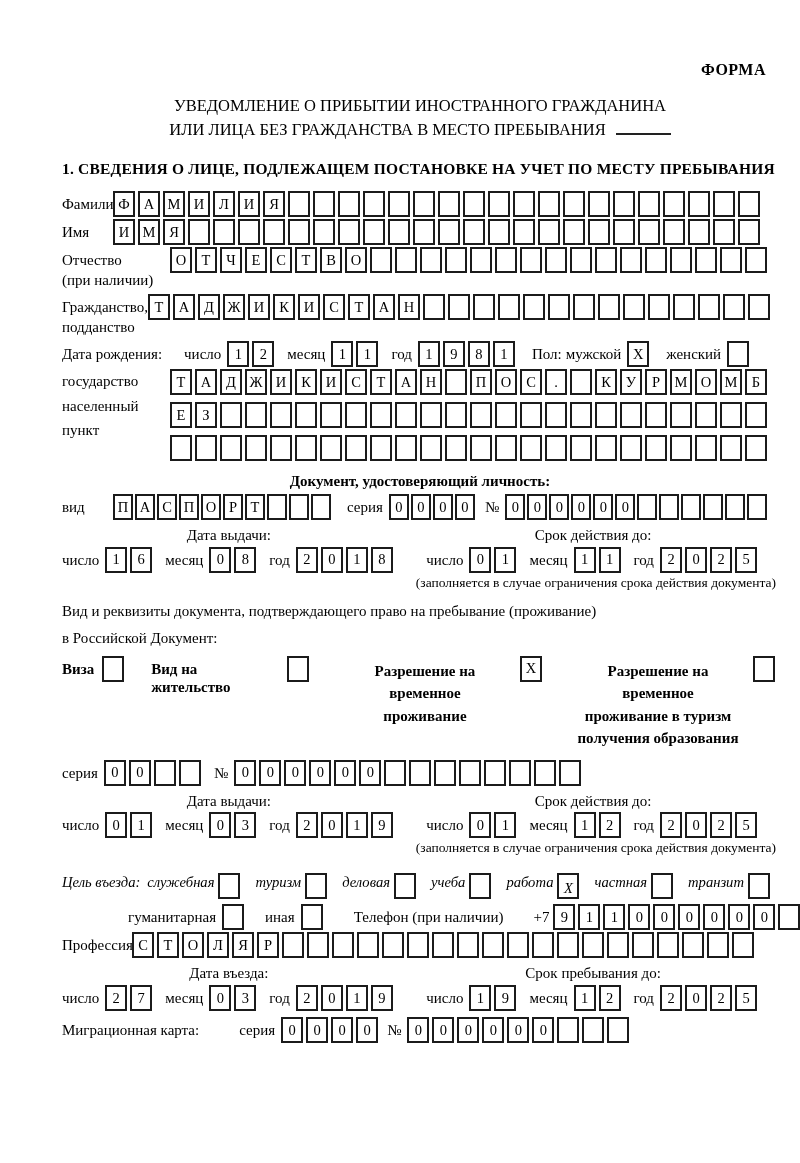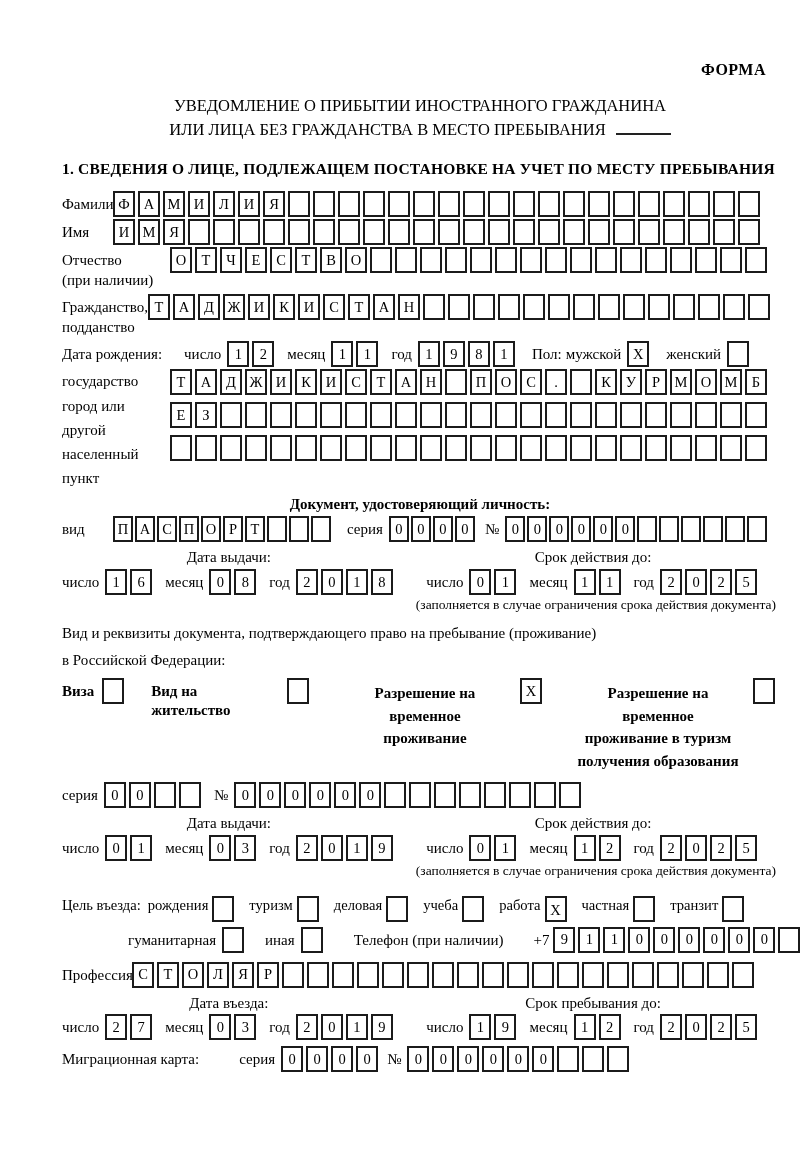--- a/index.html
+++ b/index.html
@@ -236,21 +236,20 @@
       </span>
     <span class="dlab" style="margin-left:14px;">женский</span>
     <span class="cells">
         <span class="cell"></span>
       </span>
   </div>
 
   <div class="row" style="margin-top:2px;">
     <div class="multiline-lbl w108">
       <div>государство</div>
-      <div>город или другой</div>
       <div>населенный пункт</div>
     </div>
     <div class="stack">
       <div class="row-line">
           <span class="cells">
             <span class="cell">Т</span>
             <span class="cell">А</span>
             <span class="cell">Д</span>
             <span class="cell">Ж</span>
             <span class="cell">И</span>
@@ -416,21 +415,21 @@
             <span class="cell">2</span>
             <span class="cell">5</span>
           </span>
       </div>
     </div>
   </div>
   <div class="footnote-r">(заполняется в случае ограничения срока действия документа)</div>
 
   <div class="para">
     <div>Вид и реквизиты документа, подтверждающего право на пребывание (проживание)</div>
-    <div>в Российской Федерации:</div>
+    <div>в Российской Документ:</div>
   </div>
 
   <div class="cbrow">
     <span class="cbitem">
       <span class="cbtext">Виза</span>
       <span class="cells">
           <span class="cell"></span>
         </span>
     </span>
     <span class="cbitem" style="margin-left:10px;">
@@ -528,24 +527,24 @@
             <span class="cell">2</span>
             <span class="cell">0</span>
             <span class="cell">2</span>
             <span class="cell">5</span>
           </span>
       </div>
     </div>
   </div>
   <div class="footnote-r">(заполняется в случае ограничения срока действия документа)</div>
 
-  <div class="purpose-row" style="margin-top:12px;">
+  <div class="purpose-row" style="margin-top:12px;font-style:italic;">
     <span class="plabel">Цель въезда:</span>
     <span class="opt">
-        <span>рождения</span>
+        <span>служебная</span>
         <span class="cells">
           <span class="cell"></span>
         </span>
       </span>
     <span class="opt">
         <span>туризм</span>
         <span class="cells">
           <span class="cell"></span>
         </span>
       </span>
@@ -599,21 +598,21 @@
         <span class="cell">0</span>
         <span class="cell">0</span>
         <span class="cell">0</span>
         <span class="cell">0</span>
         <span class="cell">0</span>
         <span class="cell">0</span>
         <span class="cell"></span>
       </span>
   </div>
 
-  <div class="row" style="margin-top:9px;">
+  <div class="row" style="margin-top:2px;">
     <span class="lbl w70">Профессия</span>
     <span class="cells">
         <span class="cell">С</span>
         <span class="cell">Т</span>
         <span class="cell">О</span>
         <span class="cell">Л</span>
         <span class="cell">Я</span>
         <span class="cell">Р</span>
         <span class="cell"></span>
         <span class="cell"></span>

